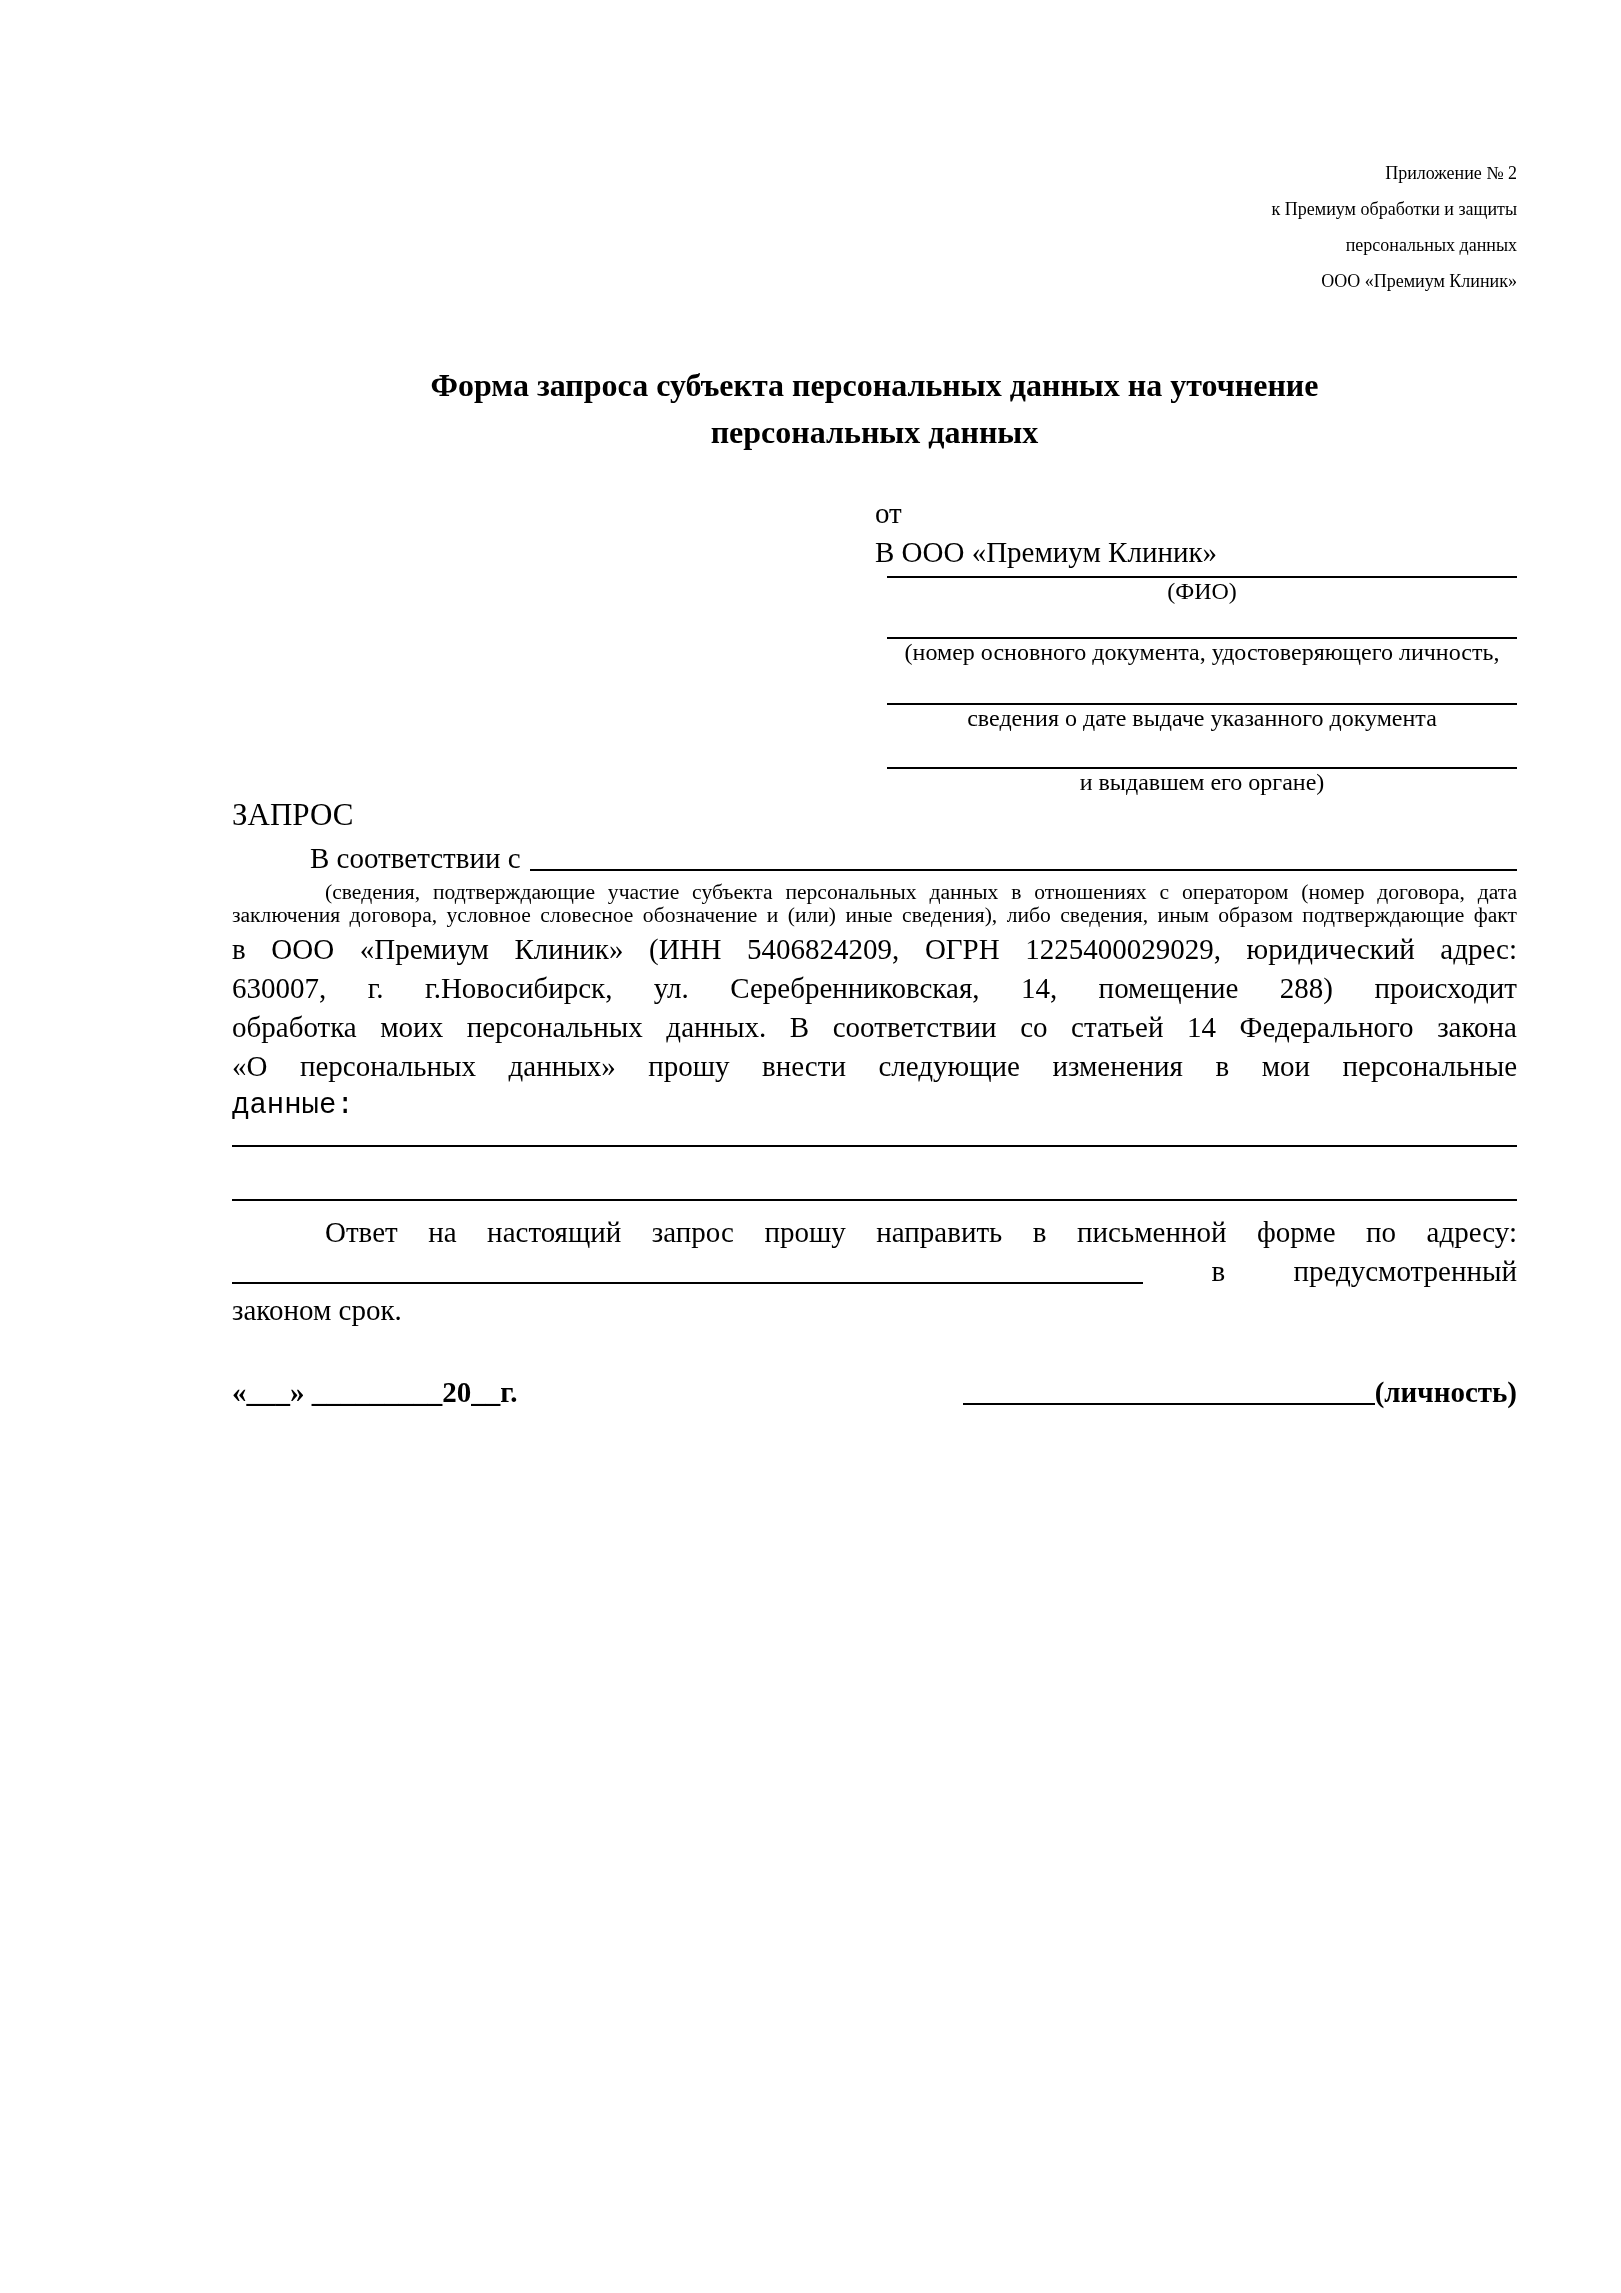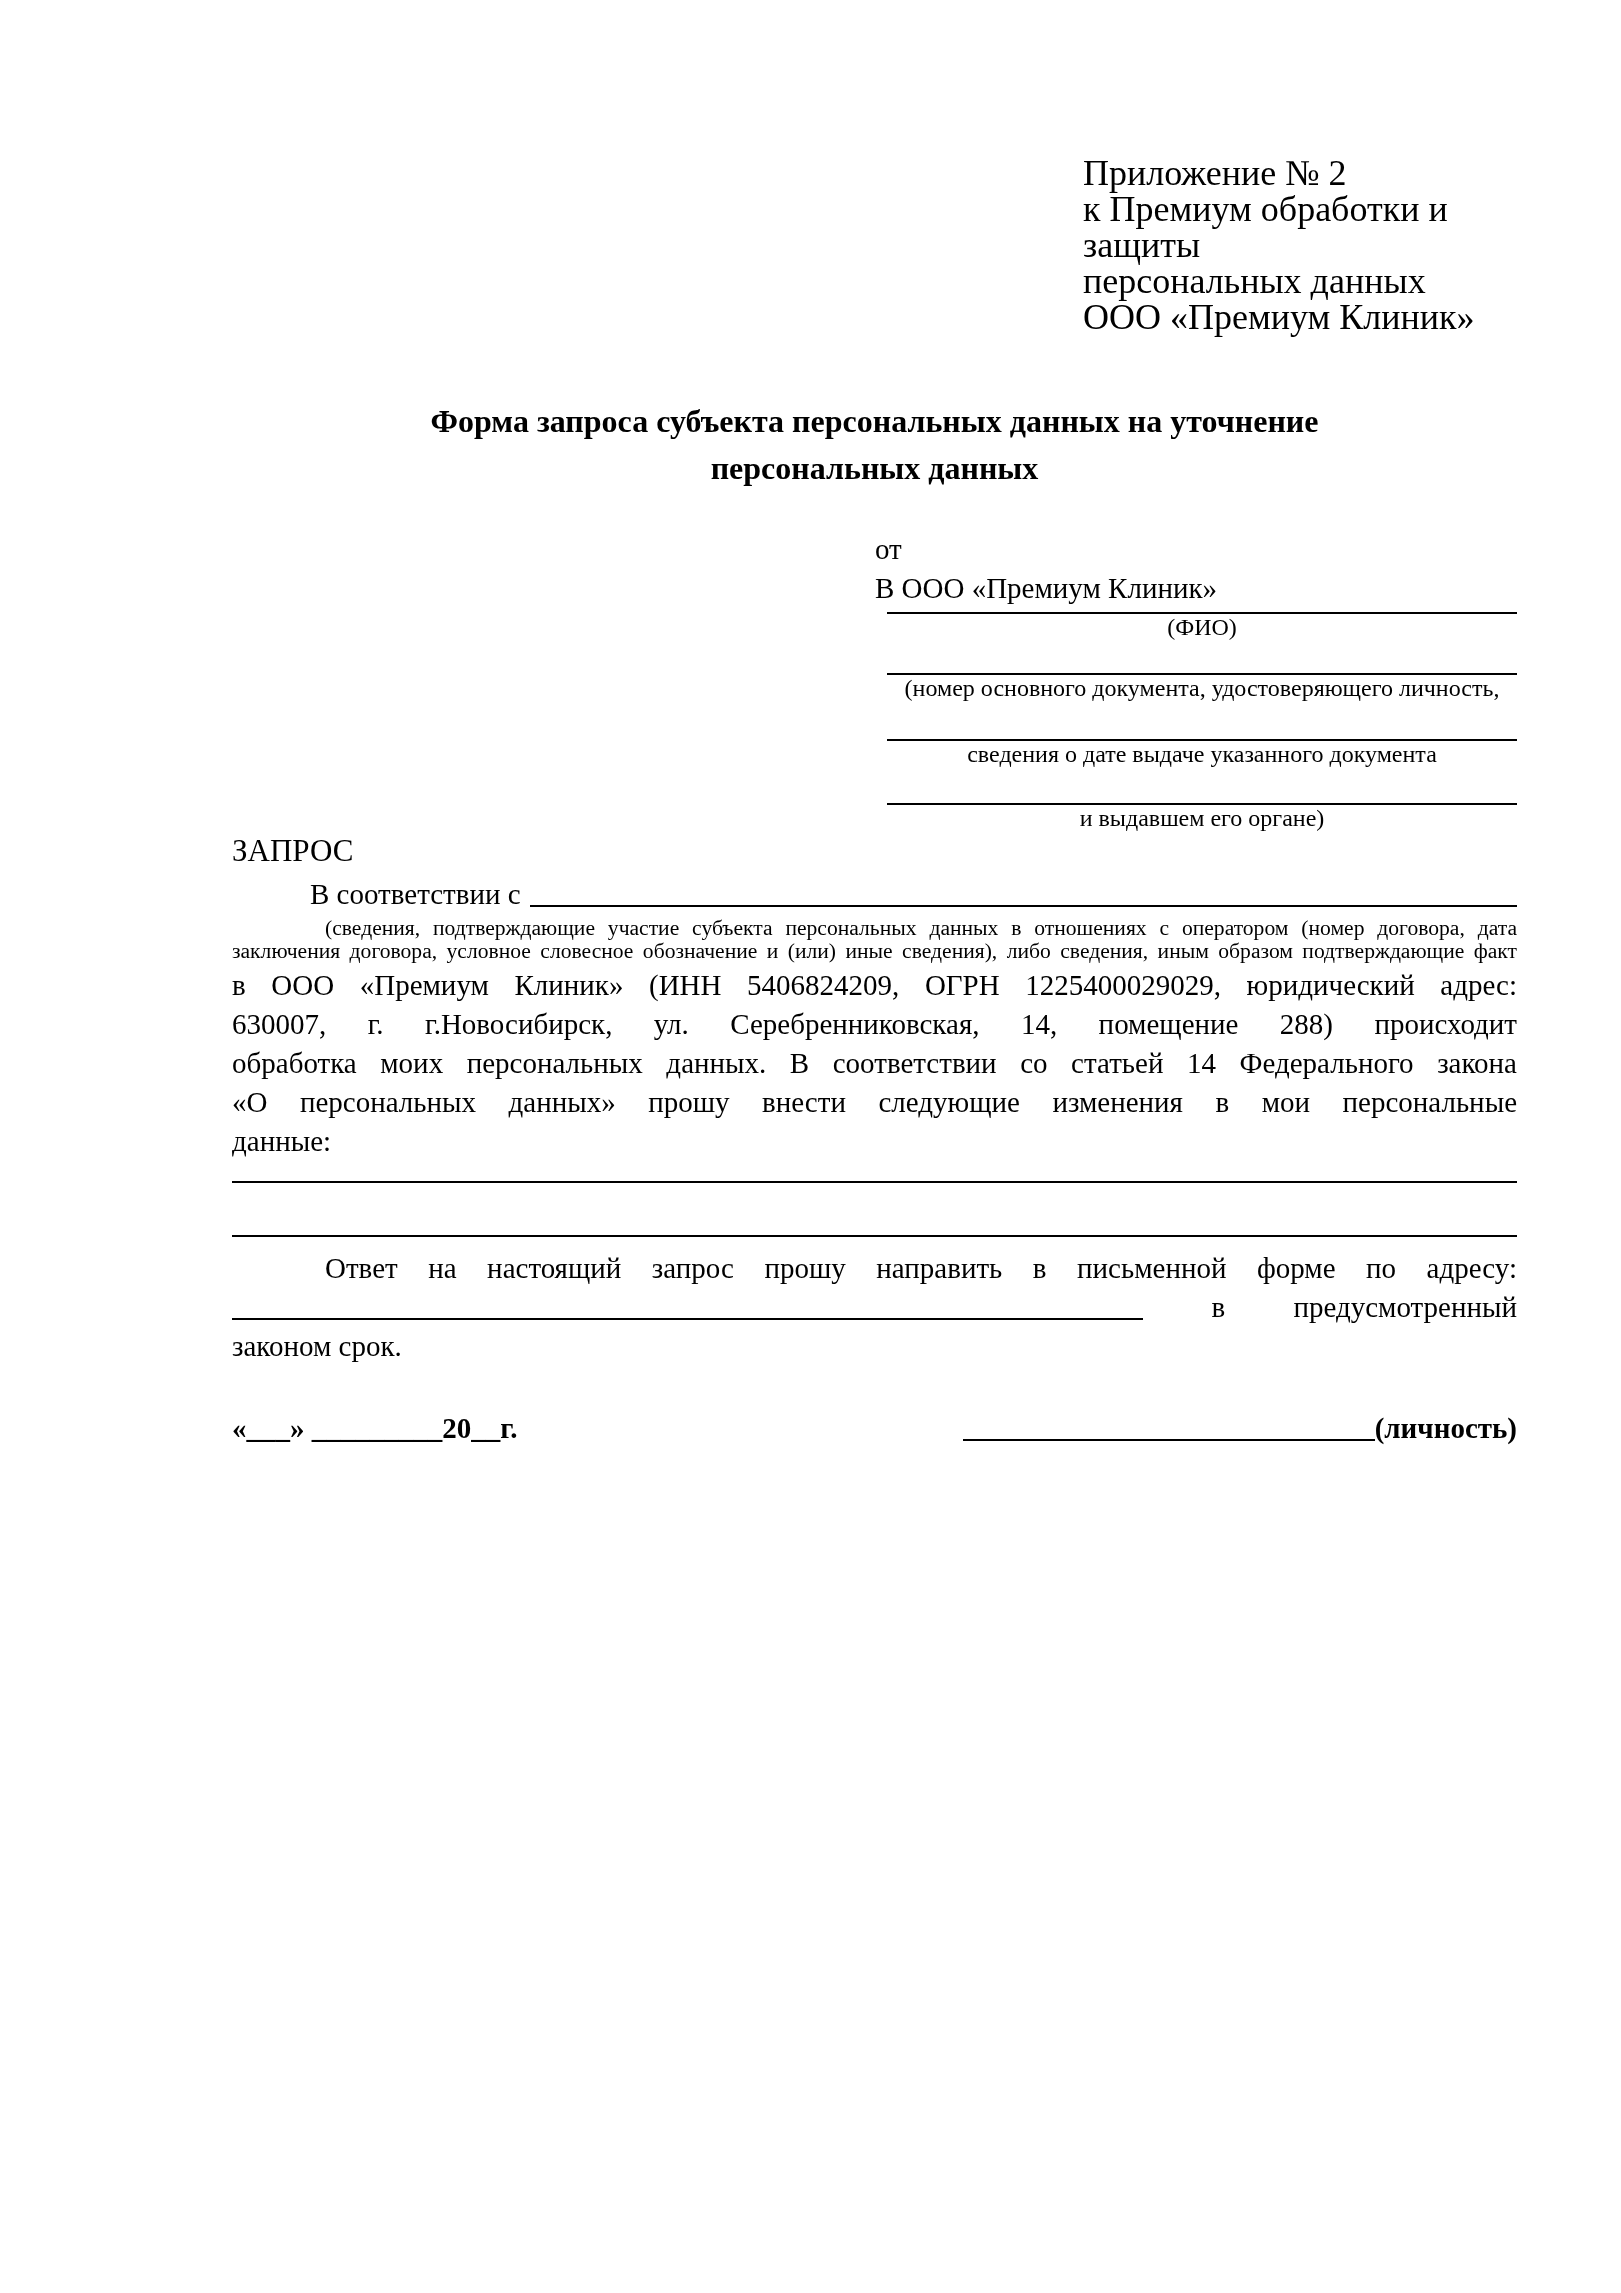--- a/index.html
+++ b/index.html
@@ -13,22 +13,23 @@
     font-size: 29px;
     box-sizing: border-box;
     padding: 0 104px 0 232px;
     overflow: hidden;
   }
   
   .appendix {
     margin-top: 155px;
     margin-left: auto;
     width: 434px;
-    font-size: 36px;
+    font-size: 18px;
     line-height: 36px;
+    text-align: right;
   }
   
   .doc-title {
     margin-top: 63px;
     text-align: center;
     font-weight: bold;
     font-size: 32px;
     line-height: 47px;
   }
   
@@ -66,21 +67,21 @@
   .note {
     margin-top: 2.9px;
     font-size: 21.6px;
     line-height: 22.5px;
   }
   .note-line { text-align: justify; text-align-last: justify; }
   .note-first { text-indent: 93px; }
   .note-last { text-align: left; text-align-last: left; }
   .body-par { margin-top: 3.9px; line-height: 39px; }
   .body-line { text-align: justify; text-align-last: justify; }
-  .body-last { text-align: left; text-align-last: left; }
+  .body-last { text-align: left; text-align-last: left; font-family: Liberation Mono, monospace; }
   .hr-blank { border-bottom: 2.9px solid #000; height: 0; }
   .hr-a { margin-top: 19.6px; }
   .hr-b { margin-top: 52px; }
   .reply-l1 {
     margin-top: 12px;
     line-height: 39px;
     text-indent: 93px;
     text-align: justify;
     text-align-last: justify;
   }

